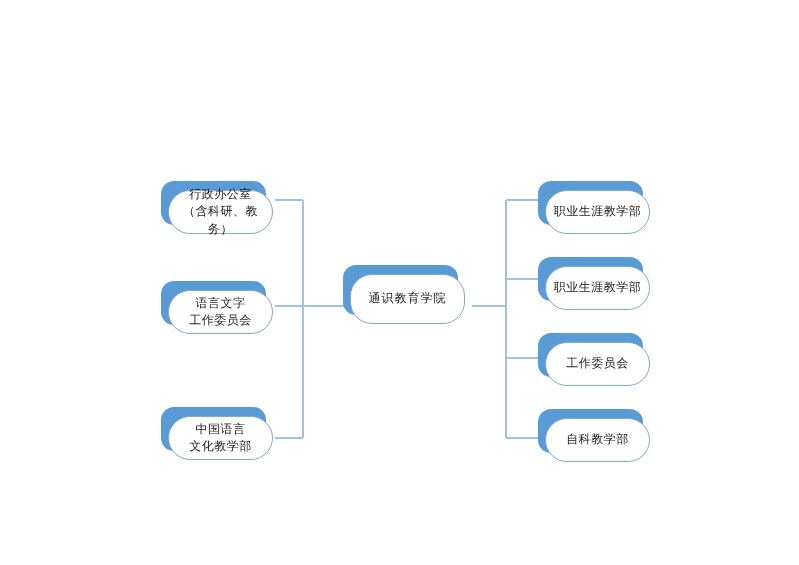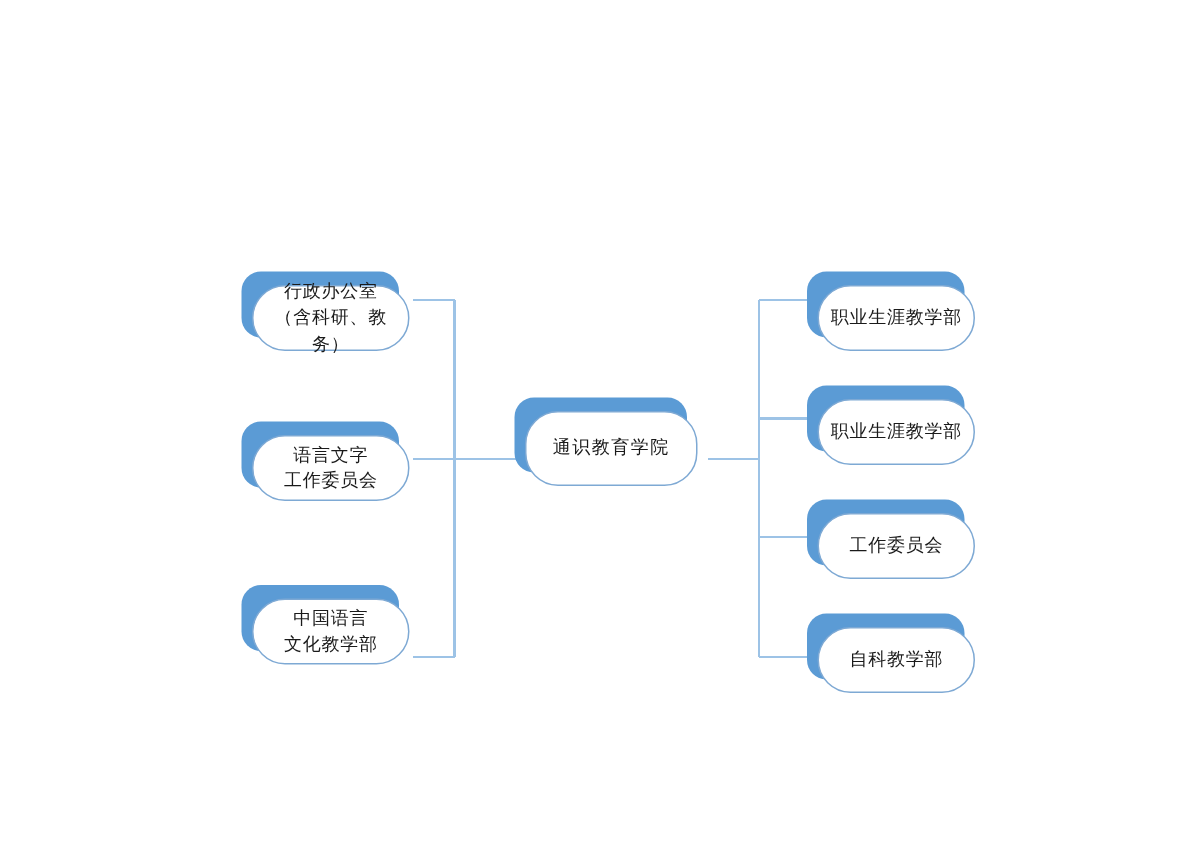--- a/index.html
+++ b/index.html
@@ -109,21 +109,21 @@
   </div>
 
   <div class="node" style="left:161px; top:281px; width:105px; height:44px;">
     <div class="shadow"></div>
     <div class="card">
       <span class="label">语言文字
 工作委员会</span>
     </div>
   </div>
 
-  <div class="node" style="left:161px; top:390px; width:105px; height:44px;">
+  <div class="node" style="left:161px; top:407px; width:105px; height:44px;">
     <div class="shadow"></div>
     <div class="card">
       <span class="label">中国语言
 文化教学部</span>
     </div>
   </div>
 
   <div class="node center" style="left:343px; top:265px; width:115px; height:50px;">
     <div class="shadow"></div>
     <div class="card">

